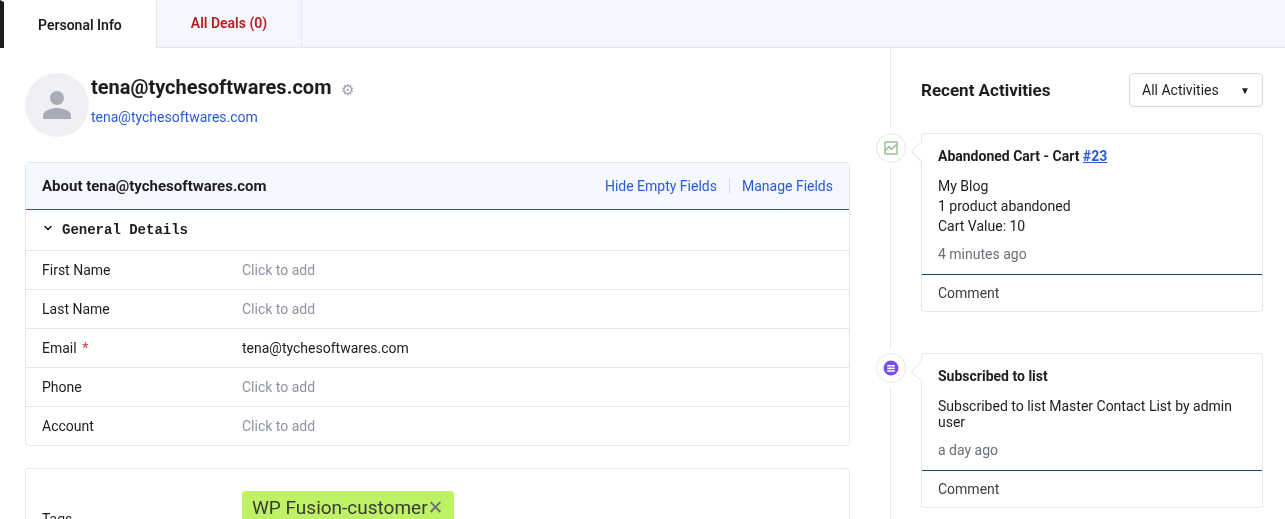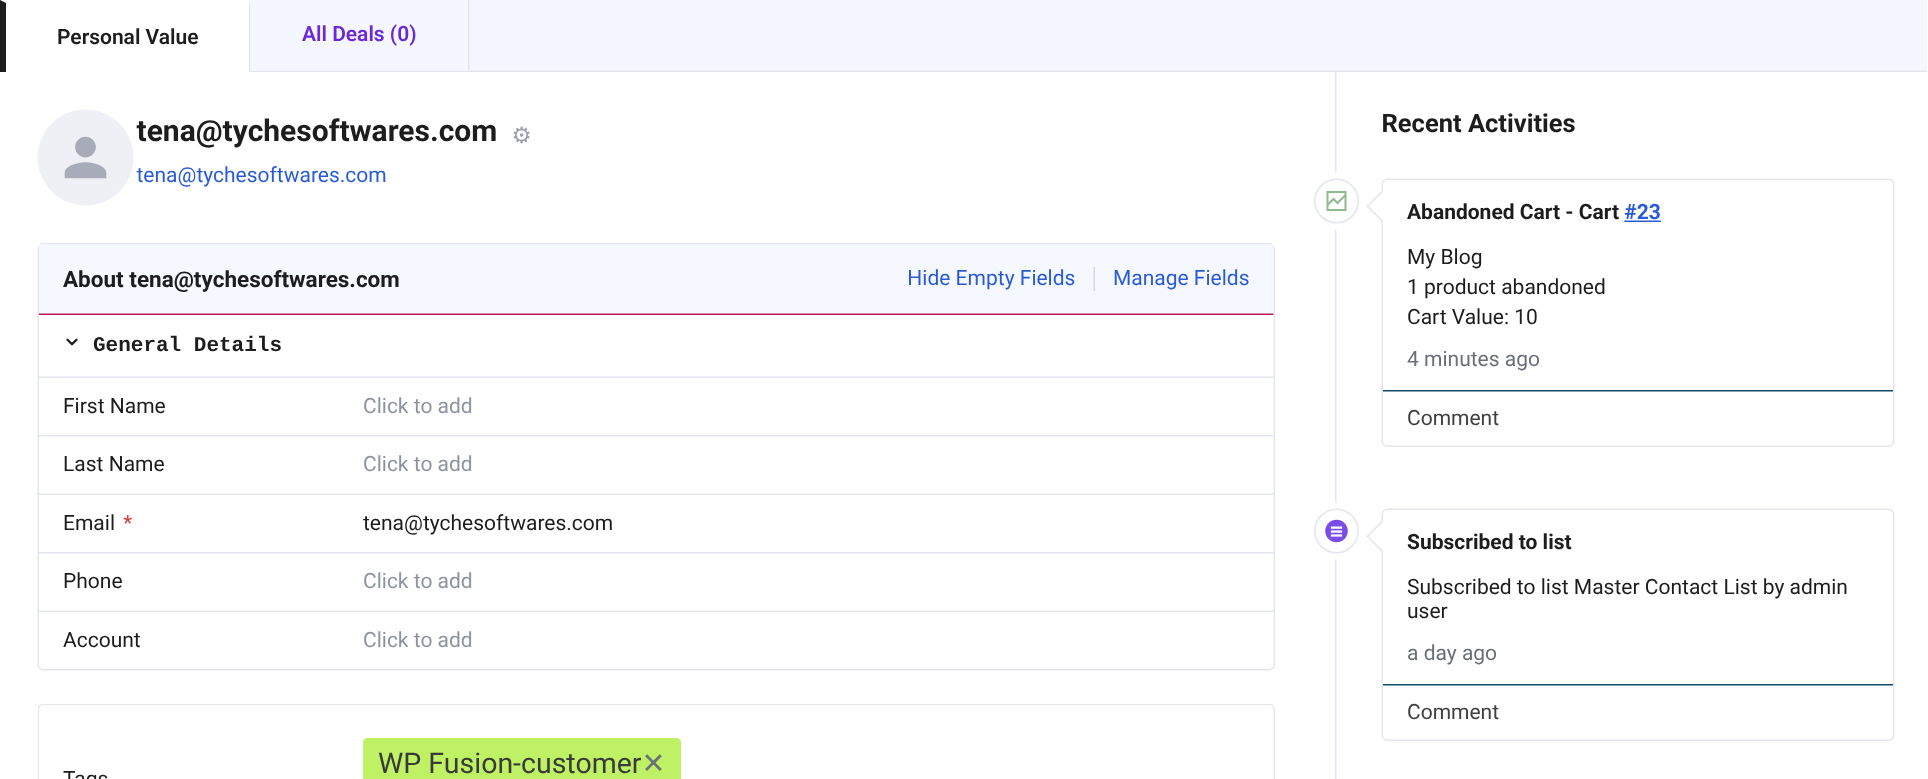--- a/index.html
+++ b/index.html
@@ -14,21 +14,21 @@
   
   .tabs {
     display: flex;
     border-bottom: 1px solid #e3e6ee;
     background: #f5f7ff;
     padding-left: 0;
   }
   .tab {
     padding: 15px 34px;
     border-right: 1px solid #e3e6ee;
-    color: #6d28d9;
+    color: #b91c1c;
     font-weight: 600;
     cursor: pointer;
     background: #f5f7ff;
   }
   .tab.active {
     background: #ffffff;
     color: #1d1d1d;
     border-top: 2px solid #ffffff;
     border-left: 4px solid #1d1d1d;
     margin-bottom: -1px;
@@ -218,21 +218,21 @@
     border-top: 1px solid #0c4a6e;
     padding: 10px 16px;
     color: #404040;
     cursor: pointer;
   }
 </style>
 </head>
 <body>
 
 <div class="tabs">
-  <div class="tab active">Personal Value</div>
+  <div class="tab active">Personal Info</div>
   <div class="tab">All Deals (0)</div>
 </div>
 
 <div class="main-wrap">
 
   <div class="left-col">
 
     <div class="header-row">
       <div class="avatar">
         <svg viewBox="0 0 24 24">
@@ -297,20 +297,24 @@
           </span>
         </div>
       </div>
     </div>
 
   </div>
 
   <div class="right-col">
     <div class="ra-header">
       <div class="ra-title">Recent Activities</div>
+      <div class="filter-dd">
+        <span>All Activities</span>
+        <span class="caret">▼</span>
+      </div>
     </div>
 
     <div class="activity">
       <div class="activity-icon img">
         <svg viewBox="0 0 24 24">
             <rect x="3" y="3" width="18" height="18" fill="none" stroke="#8fb98f" stroke-width="2"></rect>
             <polyline points="3,16 9,10 13,14 21,6" fill="none" stroke="#8fb98f" stroke-width="2"></polyline>
           </svg>
       </div>
       <div class="activity-card">

